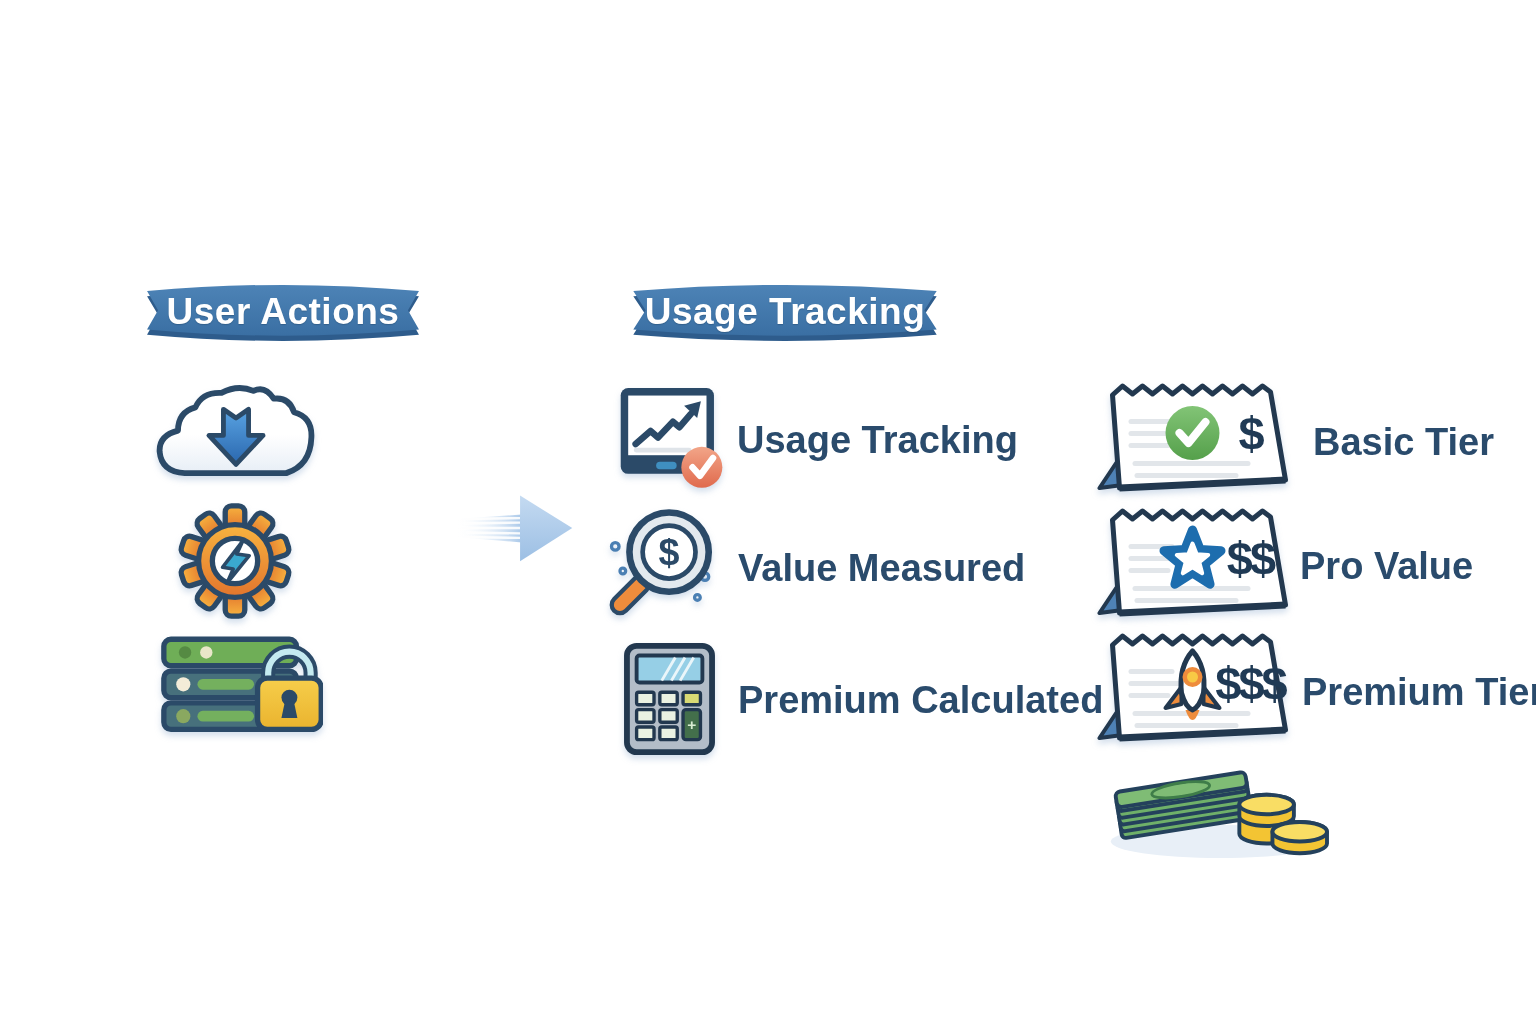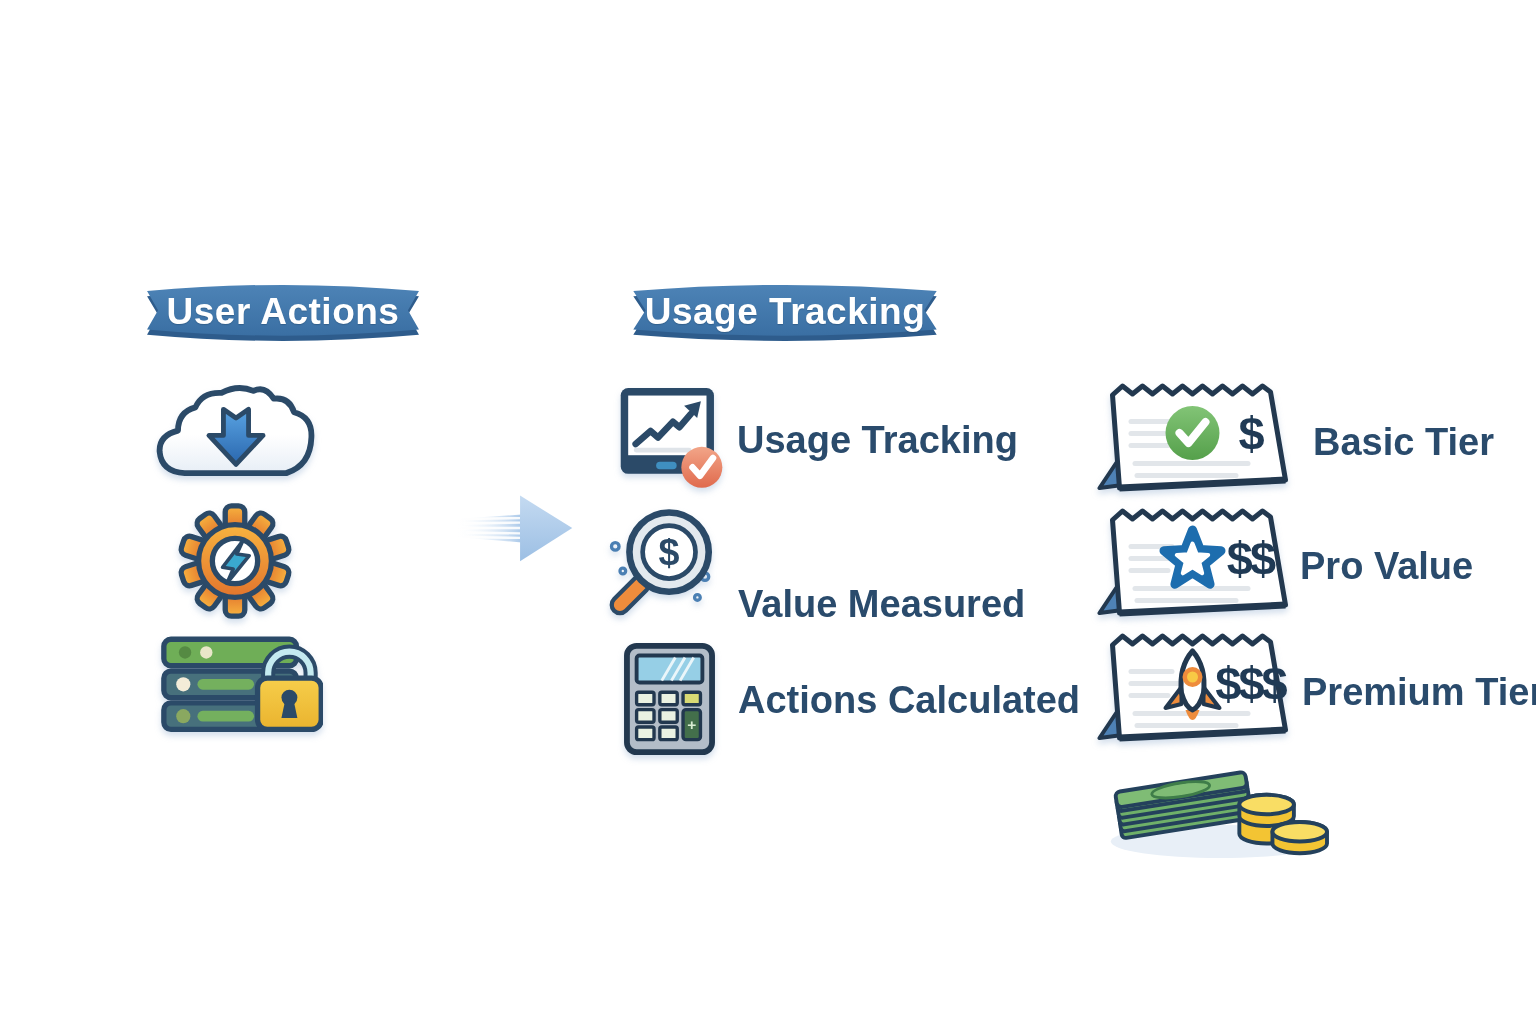--- a/index.html
+++ b/index.html
@@ -158,39 +158,39 @@
         <circle cx="21" cy="72" r="3"></circle>
       <circle cx="108" cy="78" r="4"></circle>
         <circle cx="100" cy="100" r="3"></circle>
     </g>
     <path d="M40 86 L18 108" stroke="#2b4a68" stroke-width="22" stroke-linecap="round"></path>
     <path d="M40 86 L18 108" stroke="#ee8c3c" stroke-width="13" stroke-linecap="round"></path>
     <circle cx="70" cy="52" r="42" fill="#e3e9ee" stroke="#2b4a68" stroke-width="7"></circle>
     <circle cx="70" cy="52" r="28" fill="#ffffff" stroke="#2b4a68" stroke-width="5"></circle>
     <text x="70" y="66" text-anchor="middle" font-size="40" fill="#2b4a68">$</text>
   </svg>
-  <span class="abs flow-label" style="left:738px;top:582px;">Value Measured</span>
+  <span class="abs flow-label" style="left:738px;top:546px;">Value Measured</span>
 
   <svg class="abs icon" style="left:621px;top:640px;" width="97" height="118" viewBox="0 0 100 122">
     <rect x="6" y="6" width="88" height="110" rx="10" fill="#b3bdc8" stroke="#22384f" stroke-width="6"></rect>
     <rect x="16" y="16" width="68" height="28" rx="3" fill="#96cfe6" stroke="#22384f" stroke-width="4"></rect>
     <path d="M56 18 L42 42 M66 18 L52 42 M75 18 L61 42" stroke="rgba(255,255,255,.8)" stroke-width="3"></path>
     <g fill="#eaf2e2" stroke="#22384f" stroke-width="3.5">
       <rect x="16" y="54" width="18" height="13" rx="2"></rect>
         <rect x="40" y="54" width="18" height="13" rx="2"></rect>
       <rect x="64" y="54" width="18" height="13" rx="2" fill="#d8da74"></rect>
       <rect x="16" y="72" width="18" height="13" rx="2"></rect>
         <rect x="40" y="72" width="18" height="13" rx="2"></rect>
       <rect x="16" y="90" width="18" height="13" rx="2"></rect>
         <rect x="40" y="90" width="18" height="13" rx="2"></rect>
       <rect x="64" y="72" width="18" height="31" rx="3" fill="#436f4b"></rect>
     </g>
     <text x="73" y="93" text-anchor="middle" font-size="16" fill="#d8ecd2">+</text>
   </svg>
-  <span class="abs flow-label" style="left:738px;top:678px;">Actions Calculated</span>
+  <span class="abs flow-label" style="left:738px;top:678px;">Premium Calculated</span>
 
 
   <div class="abs receipt-wrap icon" style="left:1092px;top:377px;">
     <svg viewBox="0 0 205 120">
       <path d="M25 84 L7 111 L30 108 Z" fill="#4e82b6" stroke="#22384f" stroke-width="4" stroke-linejoin="round"></path>
       <path d="M20 18 L30 9 L40 17 L50 9 L60 17 L70 9 L80 17 L90 9 L100 17 L110 9 L120 17 L130 9 L140 17 L150 9 L160 17 L170 9 L178 15 L193 103 L27 111 Z" fill="#ffffff" stroke="#22384f" stroke-width="5" stroke-linejoin="round"></path>
       <path d="M27 111 L193 103" stroke="#22384f" stroke-width="7"></path>
       <g fill="#e2e6ea">
         <rect x="36" y="42" width="46" height="5" rx="2.5"></rect>
           <rect x="36" y="54" width="54" height="5" rx="2.5"></rect>

